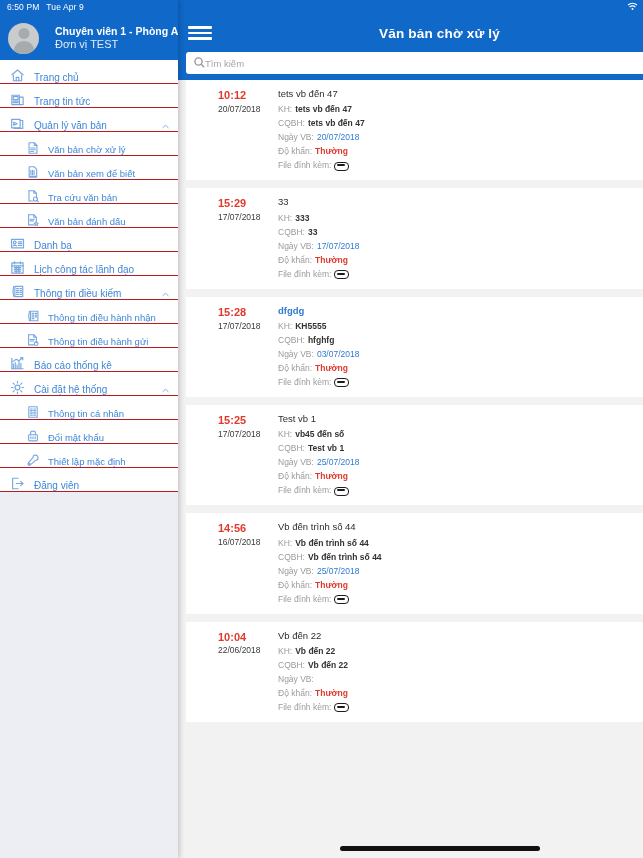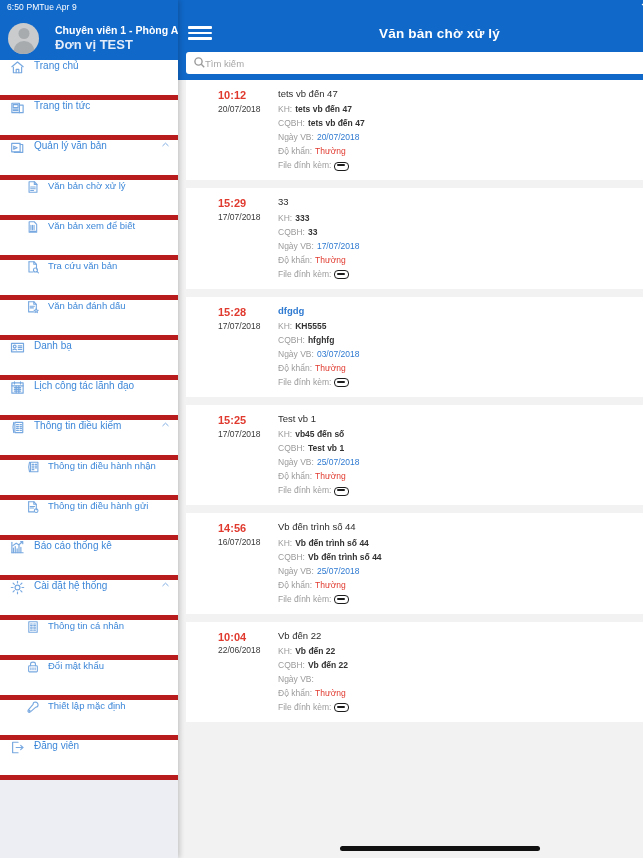--- a/index.html
+++ b/index.html
@@ -19,46 +19,46 @@
     z-index: 5;
     box-shadow: 2px 0 5px rgba(0,0,0,0.18);
   }
   .sb-header {
     height: 60px; background: #1068c9;
     display: flex; flex-direction: column; justify-content: flex-end;
     padding: 0 0 6px 0; position: relative;
   }
   .statusbar {
     position: absolute; top: 0; left: 0; height: 14px;
-    display: flex; align-items: center; 
+    display: flex; align-items: center; gap: 7px;
     padding-left: 7px; color: #fff; font-size: 8.5px; letter-spacing: .1px;
   }
   .sb-user { display: flex; align-items: center; gap: 16px; padding: 0 8px; }
   .avatar {
     width: 31px; height: 31px; border-radius: 50%;
     background: #c9cbcd; flex: none; position: relative; overflow: hidden;
   }
   .avatar::before {
     content: ""; position: absolute; left: 50%; top: 5px;
     width: 11px; height: 11px; border-radius: 50%;
     background: #a8abae; transform: translateX(-50%);
   }
   .avatar::after {
     content: ""; position: absolute; left: 50%; top: 18px;
     width: 21px; height: 17px; border-radius: 11px 11px 0 0;
     background: #a8abae; transform: translateX(-50%);
   }
   .sb-user-text { line-height: 1.25; min-width: 0; }
   .sb-user-name { color: #fff; font-size: 10.5px; font-weight: bold; white-space: nowrap; }
-  .sb-user-org { color: #e3ecf8; font-size: 13px; white-space: nowrap; font-weight: bold; }
+  .sb-user-org { color: #e3ecf8; font-size: 11px; white-space: nowrap; }
 
   .menu { background: #fff; }
   .mi {
-    display: flex; align-items: flex-start; height: 40px;
-    border-bottom: 5px solid #b91c1c; background: #fff;
+    display: flex; align-items: flex-end; height: 24px;
+    border-bottom: 1px solid #b91c1c; background: #fff;
     padding-right: 8px; position: relative;
   }
   .mi .ico { width: 34px; flex: none; display: flex; align-items: center; justify-content: center; }
   .mi.sub { padding-left: 18px; }
   .mi.sub .ico { width: 30px; }
   .mi-label { color: #3d87d8; font-size: 10px; white-space: nowrap; }
   .mi.sub .mi-label { font-size: 9.5px; }
   .chev {
     margin-left: auto; width: 9px; height: 9px; flex: none;
     display: flex; align-items: center; justify-content: center;
@@ -96,21 +96,21 @@
   .card { background: #fff; display: flex; padding: 7px 0 8px 0; margin-bottom: 8px; }
   .card-left { width: 60px; flex: none; text-align: left; padding-top: 1px; margin-left: 32px; }
   .c-time { color: #e03a2f; font-size: 11px; font-weight: bold; line-height: 1.35; }
   .c-date { color: #3a3a3a; font-size: 8.5px; line-height: 1.5; }
   .card-body { flex: 1; padding-right: 8px; }
   .c-title { font-size: 9.5px; color: #2d2d2d; line-height: 1.5; margin-bottom: 1px; }
   .c-title.link { color: #2f7ad1; font-weight: bold; }
   .c-row { font-size: 8.5px; color: #9b9b9b; line-height: 1.65; display: flex; align-items: center; gap: 3px; }
   .c-val { color: #333; font-weight: bold; }
   .c-val.date { color: #2f7ad1; font-weight: normal; }
-  .c-val.urgent { color: #e03a2f; font-weight: normal; }
+  .c-val.urgent { color: #e03a2f; font-weight: bold; }
   .clip { display: inline-block; width: 13px; height: 7px; position: relative; }
   .clip::before {
     content: ""; position: absolute; left: 0; top: 0;
     width: 13px; height: 7px; border: 1.6px solid #1c1c1c; border-radius: 4px;
   }
   .clip::after {
     content: ""; position: absolute; left: 3px; top: 2.6px;
     width: 8px; height: 2px; background: #1c1c1c; border-radius: 1px;
   }
 

